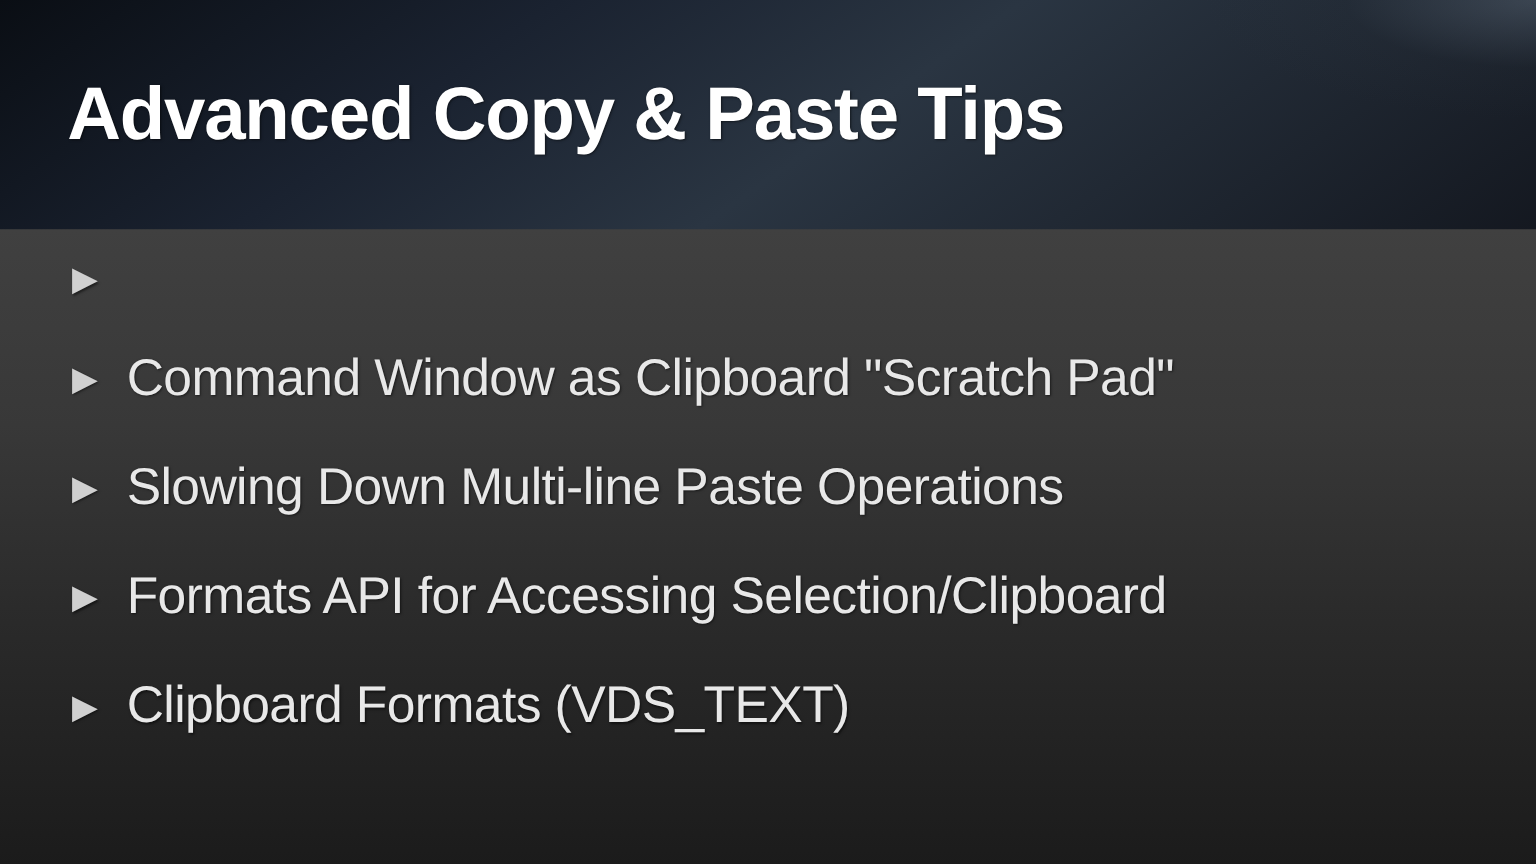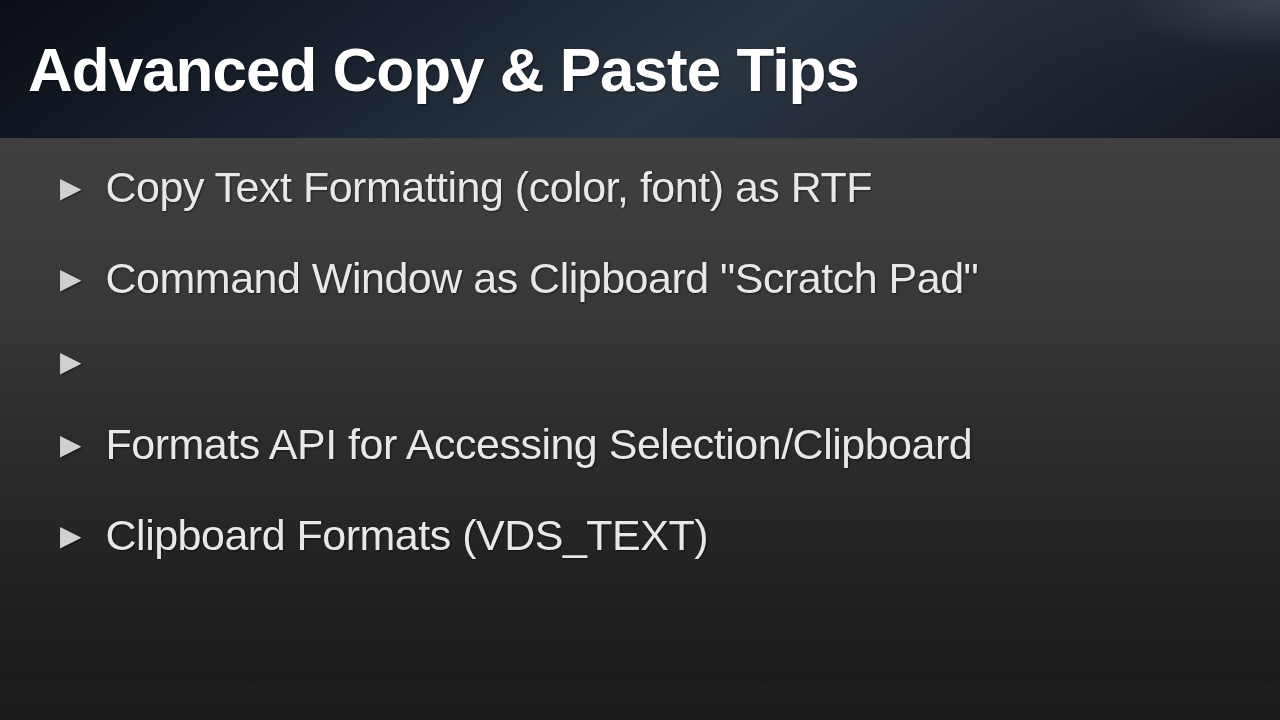--- a/index.html
+++ b/index.html
@@ -9,25 +9,25 @@
     }
     body {
       width: 1280px;
       height: 720px;
       background: linear-gradient(180deg, #2a2a2a 0%, #3a3a3a 25%, #2f2f2f 50%, #1a1a1a 100%);
       font-family: Arial, Helvetica, sans-serif;
       overflow: hidden;
       position: relative;
     }
     .header {
-      height: 138px;
+      height: 191px;
       background: linear-gradient(145deg, #0a0e14 0%, #1a2230 30%, #2a3542 55%, #141820 100%);
       display: flex;
       align-items: center;
-      padding-left: 28px;
+      padding-left: 56px;
       position: relative;
     }
     .header::after {
       content: "";
       position: absolute;
       top: 0;
       right: 0;
       width: 280px;
       height: 100px;
       background: radial-gradient(ellipse at top right, rgba(150,170,190,0.25) 0%, rgba(50,60,70,0.1) 40%, transparent 70%);
@@ -67,28 +67,28 @@
 </head>
 <body>
 
 <div class="header">
   <h1 class="title">Advanced Copy &amp; Paste Tips</h1>
 </div>
 
 <div class="content">
   <div class="bullet-item">
     <span class="bullet-icon">▶</span>
-    <span class="bullet-text">Copy Text Formatting (color, font) as RTF</span>
   </div>
   <div class="bullet-item">
     <span class="bullet-icon">▶</span>
     <span class="bullet-text">Command Window as Clipboard "Scratch Pad"</span>
   </div>
   <div class="bullet-item">
     <span class="bullet-icon">▶</span>
+    <span class="bullet-text">Slowing Down Multi-line Paste Operations</span>
   </div>
   <div class="bullet-item">
     <span class="bullet-icon">▶</span>
     <span class="bullet-text">Formats API for Accessing Selection/Clipboard</span>
   </div>
   <div class="bullet-item">
     <span class="bullet-icon">▶</span>
     <span class="bullet-text">Clipboard Formats (VDS_TEXT)</span>
   </div>
 </div>

